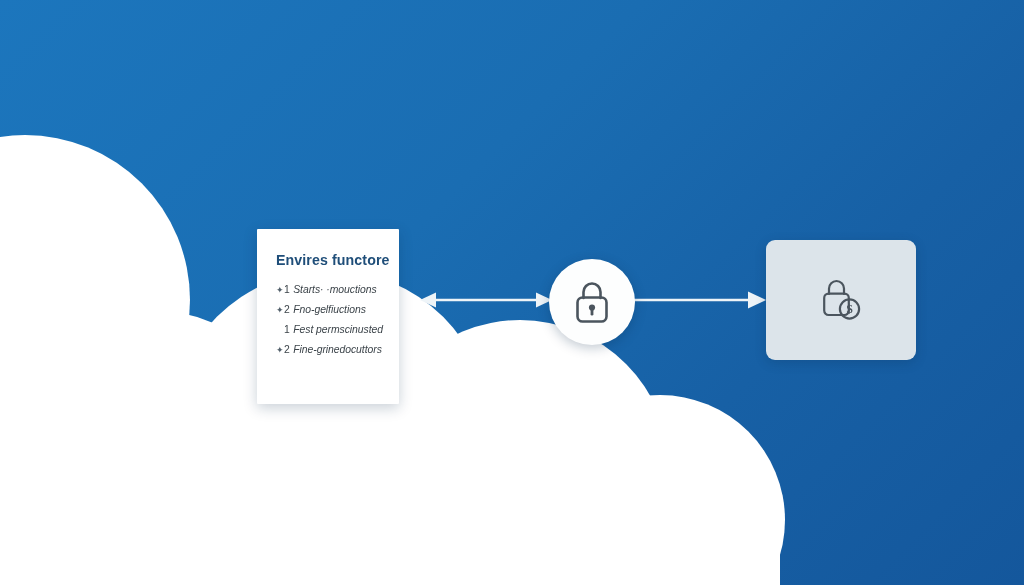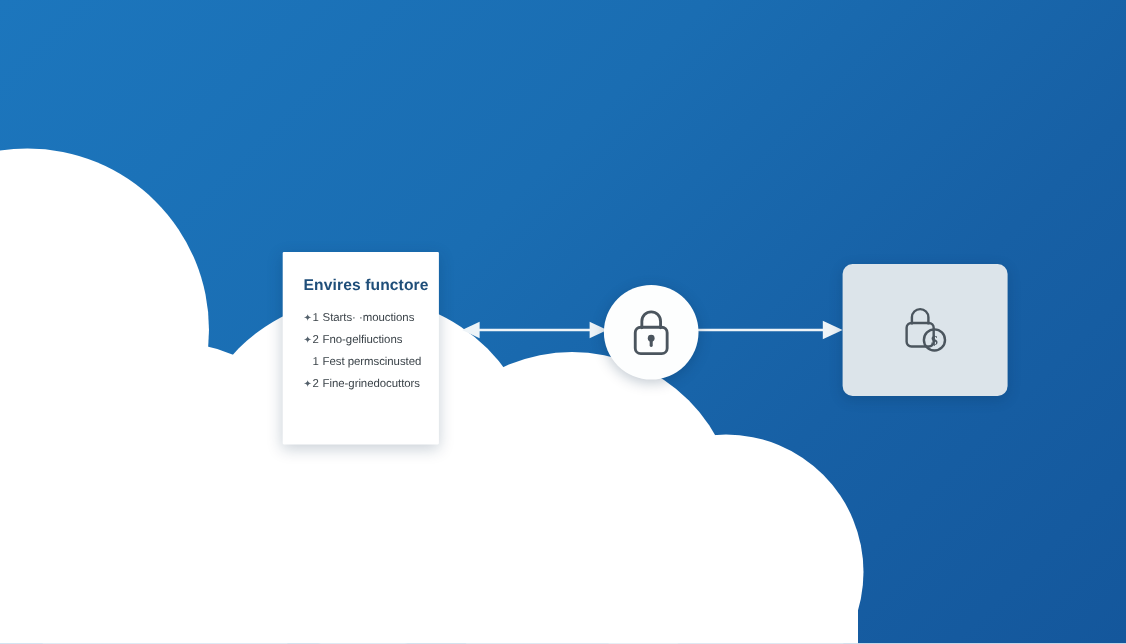--- a/index.html
+++ b/index.html
@@ -81,21 +81,21 @@
     text-align: left;
   }
   .li-bullet.blank { color: transparent; }
 
   .li-num {
     flex: 0 0 auto;
     margin-right: 3.5px;
     color: #3b4349;
   }
 
-  .li-text { flex: 0 1 auto; }
+  .li-text { flex: 0 1 auto; font-style: italic; }
 
   
   #lock-node {
     position: absolute;
     left: 549px;
     top: 259px;
     width: 86px;
     height: 86px;
     border-radius: 50%;
     background: #fdfefe;

